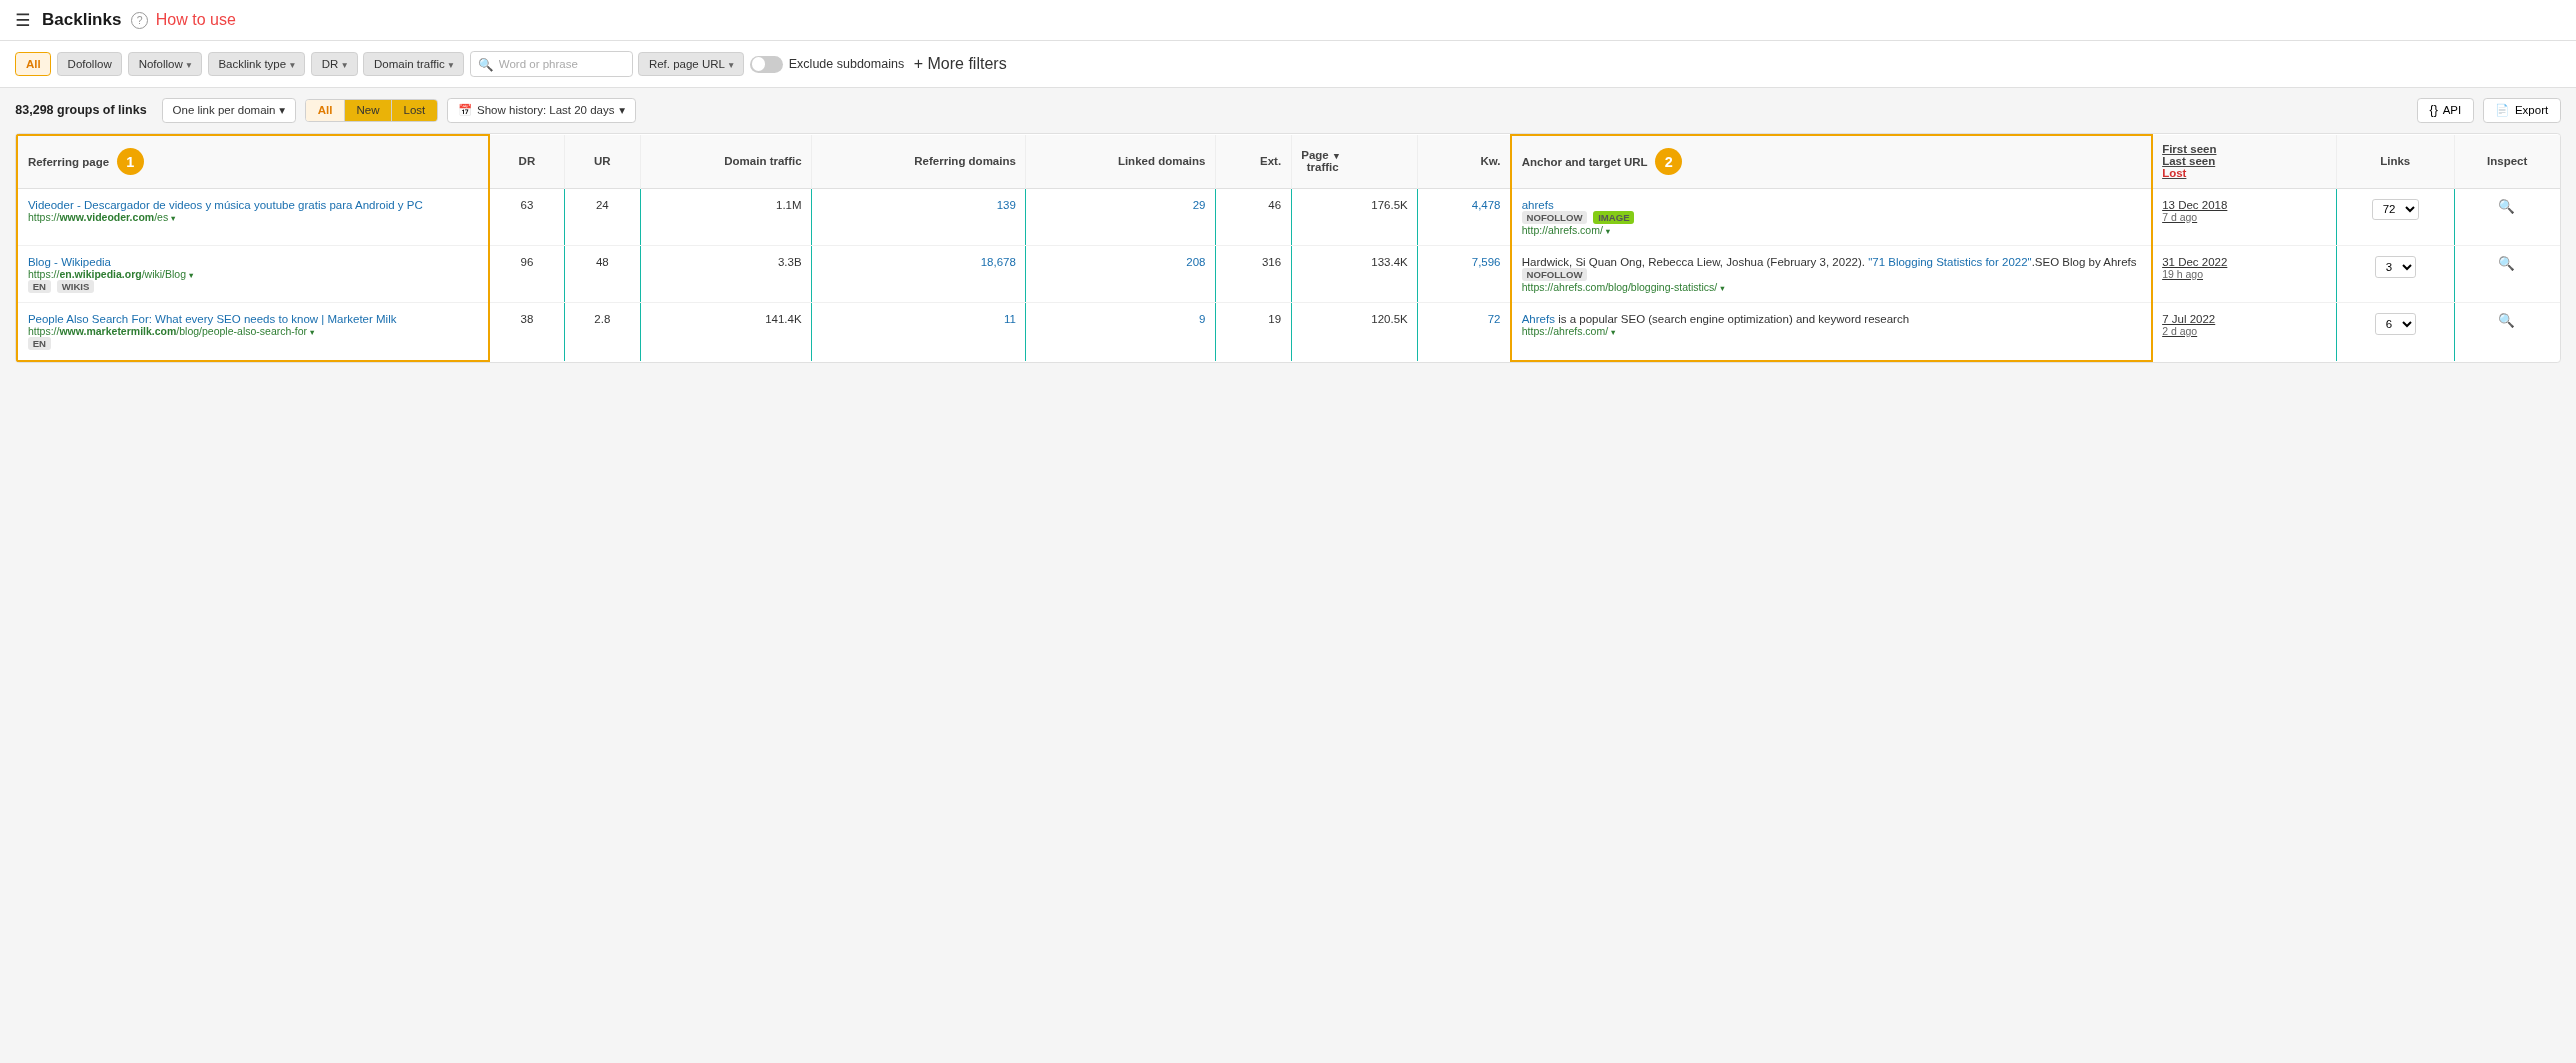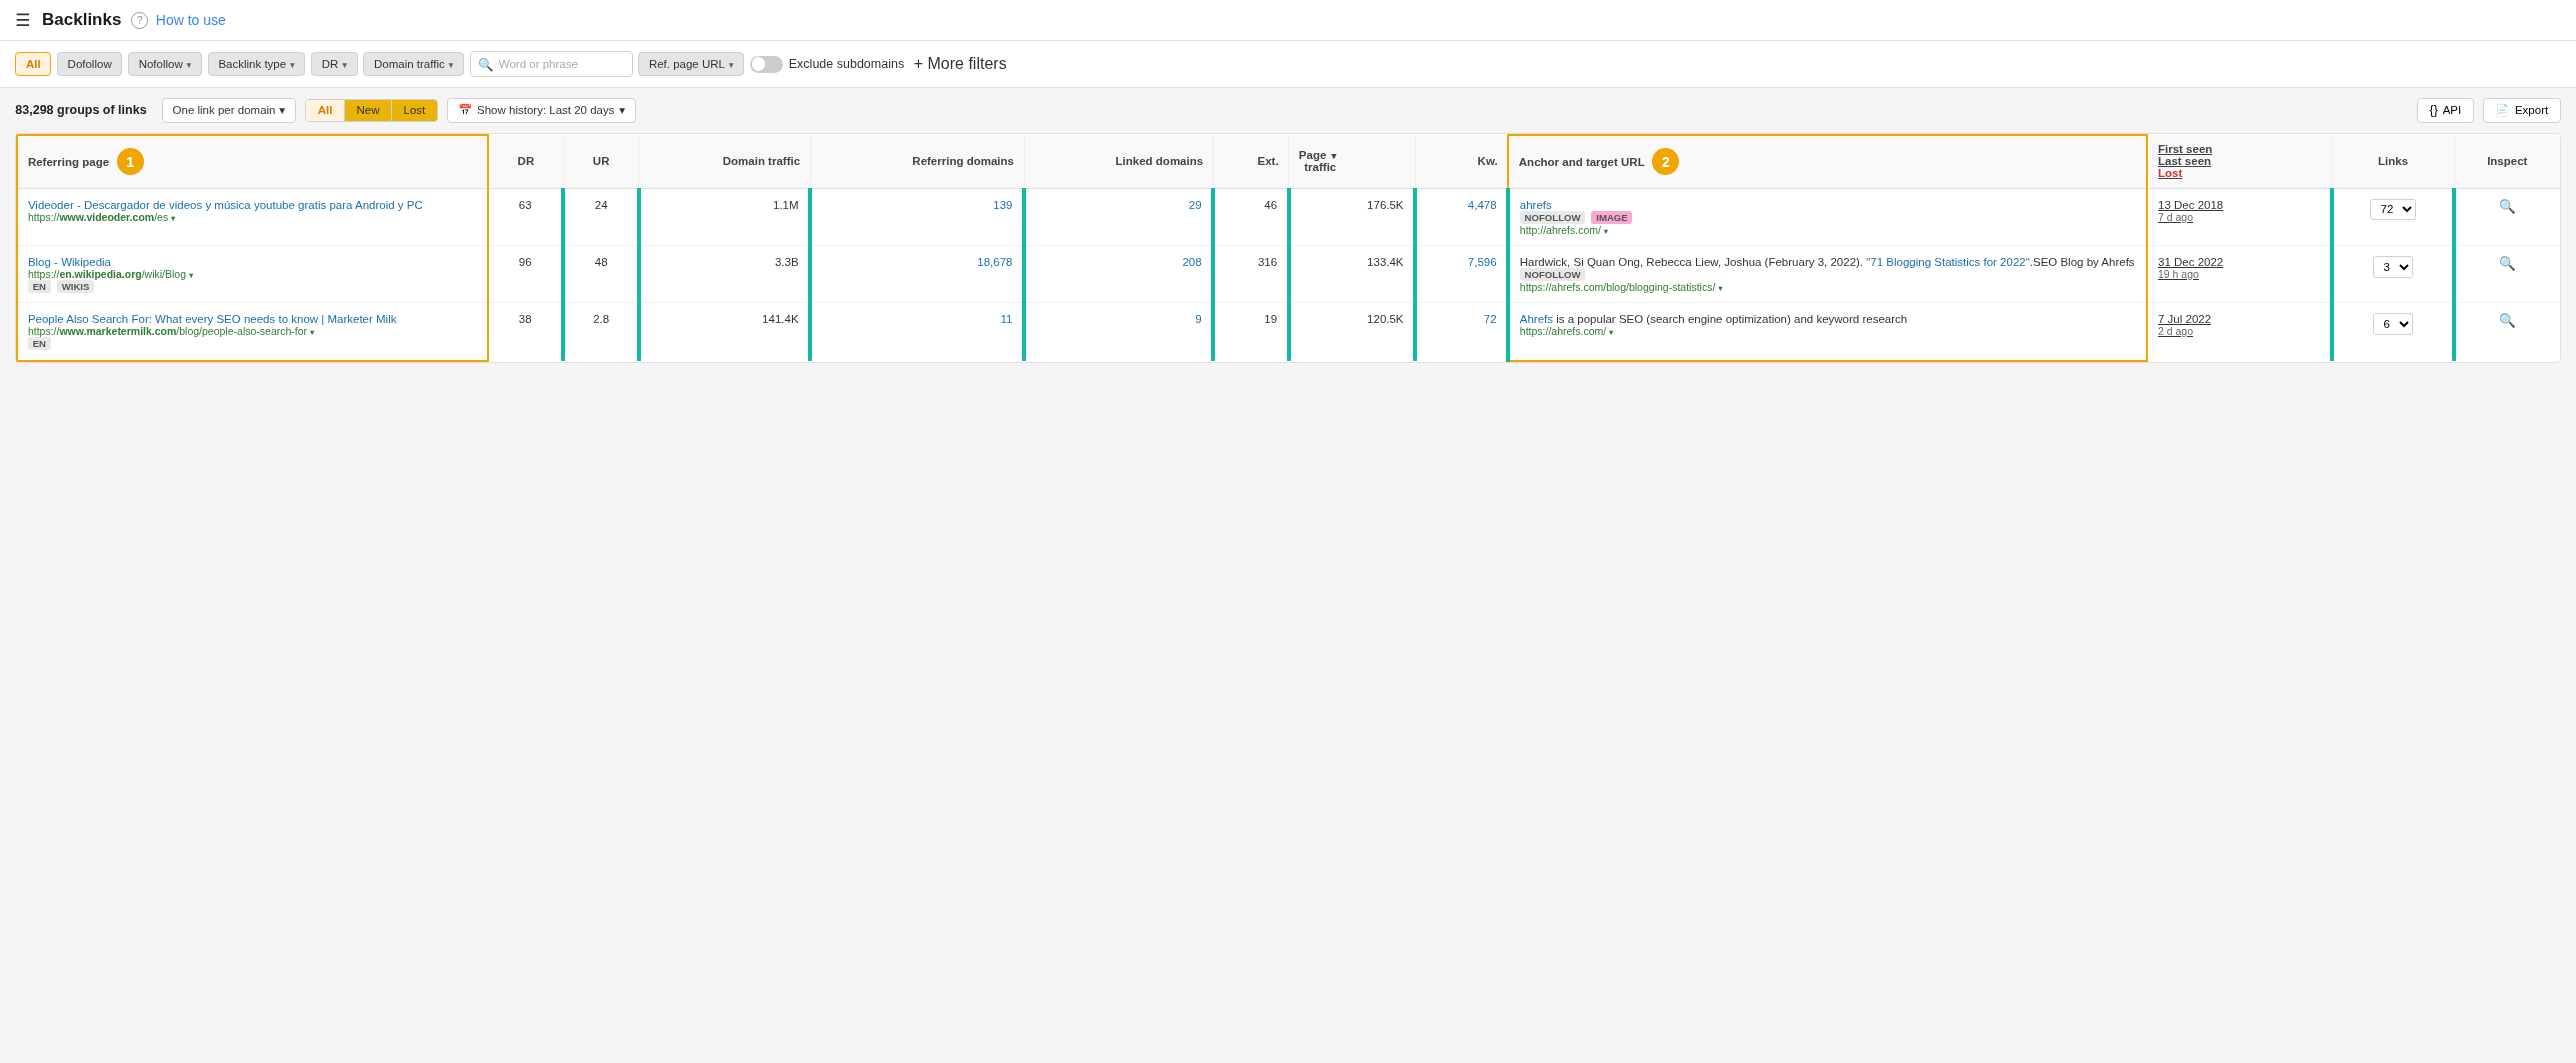--- a/index.html
+++ b/index.html
@@ -2,21 +2,21 @@
 <html><head>
   <meta charset="utf-8">
   <style>
     * { box-sizing: border-box; margin: 0; padding: 0; }
     body { font-family: -apple-system, BlinkMacSystemFont, 'Segoe UI', Arial, sans-serif; font-size: 12.5px; background: #f5f5f5; color: #333; }
 
     .top-bar { display: flex; align-items: center; padding: 9.6px 15.3px; background: #fff; border-bottom: 1px solid #e0e0e0; gap: 7.7px; }
     .hamburger { font-size: 17px; cursor: pointer; color: #333; margin-right: 3.8px; }
     .page-title { font-size: 17px; font-weight: 700; color: #1a1a1a; margin-right: 2px; }
     .help-icon { width: 17px; height: 17px; border-radius: 50%; border: 1px solid #999; color: #999; display: inline-flex; align-items: center; justify-content: center; font-size: 10.5px; cursor: pointer; }
-    .how-to-use { color: #3b82f6; font-size: 14px; cursor: pointer; }
+    .how-to-use { color: #ef4444; font-size: 16px; cursor: pointer; }
 
     .filter-bar { display: flex; align-items: center; padding: 9.6px 15.3px; background: #fff; border-bottom: 1px solid #e0e0e0; gap: 5.8px; flex-wrap: wrap; }
     .filter-btn { padding: 4.8px 9.6px; border: 1px solid #d0d0d0; border-radius: 3.8px; background: #e5e5e5; cursor: pointer; font-size: 11.5px; color: #333; white-space: nowrap; display: flex; align-items: center; gap: 3.8px; }
     .filter-btn.active { background: #fff3e0; border-color: #f0a500; color: #e07b00; font-weight: 600; }
     .filter-btn .chevron { font-size: 9.6px; color: #666; }
     .search-input-wrap { display: flex; align-items: center; border: 1px solid #d0d0d0; border-radius: 3.8px; padding: 4.8px 7.7px; background: #fff; gap: 4.8px; }
     .search-input-wrap input { border: none; outline: none; font-size: 11.5px; color: #333; width: 125px; }
     .search-input-wrap input::placeholder { color: #aaa; }
     .toggle-wrap { display: flex; align-items: center; gap: 5.8px; }
     .toggle { width: 33px; height: 17px; background: #ccc; border-radius: 8.6px; cursor: pointer; position: relative; }
@@ -32,42 +32,42 @@
     .tab-btn.active { background: #fff3e0; color: #e07b00; font-weight: 600; }
     .history-btn { display: flex; align-items: center; gap: 4.8px; padding: 4.8px 9.6px; border: 1px solid #d0d0d0; border-radius: 3.8px; background: #fff; font-size: 11.5px; cursor: pointer; }
     .spacer { flex: 1; }
     .api-btn, .export-btn { display: flex; align-items: center; gap: 4.8px; padding: 4.8px 11.5px; border: 1px solid #d0d0d0; border-radius: 3.8px; background: #fff; font-size: 11.5px; cursor: pointer; font-weight: 500; }
 
     .main-table { margin: 0 15.3px 15.3px; background: #fff; border: 1px solid #e0e0e0; border-radius: 3.8px; overflow: hidden; }
     table { width: 100%; border-collapse: collapse; }
     thead tr { background: #f9f9f9; border-bottom: 1.9px solid #e0e0e0; }
     th { padding: 8.6px 9.6px; text-align: left; font-size: 11.5px; font-weight: 600; color: #444; white-space: nowrap; border-right: 1px solid #eee; }
     th:last-child { border-right: none; }
-    td { padding: 9.6px 9.6px; font-size: 11.5px; color: #333; border-right: 4px solid #14b8a6; vertical-align: top; border-bottom: 1px solid #f0f0f0; }
+    td { padding: 9.6px 9.6px; font-size: 11.5px; color: #333; border-right: 1px solid #14b8a6; vertical-align: top; border-bottom: 1px solid #f0f0f0; }
     td:last-child { border-right: none; }
     tbody tr:last-child td { border-bottom: none; }
 
     .col-referring-page { width: 268px; }
     .col-dr, .col-ur { width: 43px; text-align: center; }
     .col-domain-traffic { width: 72px; text-align: right; }
     .col-referring-domains { width: 77px; text-align: right; }
     .col-linked-domains { width: 77px; text-align: right; }
     .col-ext { width: 43px; text-align: right; }
     .col-page-traffic { width: 72px; text-align: right; }
     .col-kw { width: 53px; text-align: right; }
     .col-anchor { width: 364px; }
     .col-first-seen { width: 105px; text-decoration: underline; }
     .col-links { width: 67px; text-align: center; }
     .col-inspect { width: 53px; text-align: center; }
 
     .link-blue { color: #1a6faf; cursor: pointer; text-decoration: none; }
     .link-green { color: #2e7d32; cursor: pointer; font-size: 10.5px; }
     .badge { display: inline-block; padding: 1px 4.8px; border-radius: 2.9px; font-size: 9.6px; font-weight: 600; background: #e8e8e8; color: #555; margin-right: 2.9px; }
     .badge.nofollow { background: #e8e8e8; }
-    .badge.image { background: #f9a8d4; }
+    .badge.image { background: #84cc16; }
     .num-blue { color: #1a6faf; cursor: pointer; }
     .sort-arrow { font-size: 9.6px; margin-left: 1.9px; }
 
     .first-seen-date { font-size: 11.5px; color: #333; }
     .last-seen { font-size: 10.5px; color: #666; }
     .lost-label { color: #d32f2f; font-weight: 600; font-size: 11.5px; }
 
     .links-select { padding: 2.9px 5.8px; border: 1px solid #d0d0d0; border-radius: 2.9px; font-size: 11.5px; background: #fff; cursor: pointer; }
     .inspect-icon { color: #aaa; cursor: pointer; font-size: 13.4px; }
 

